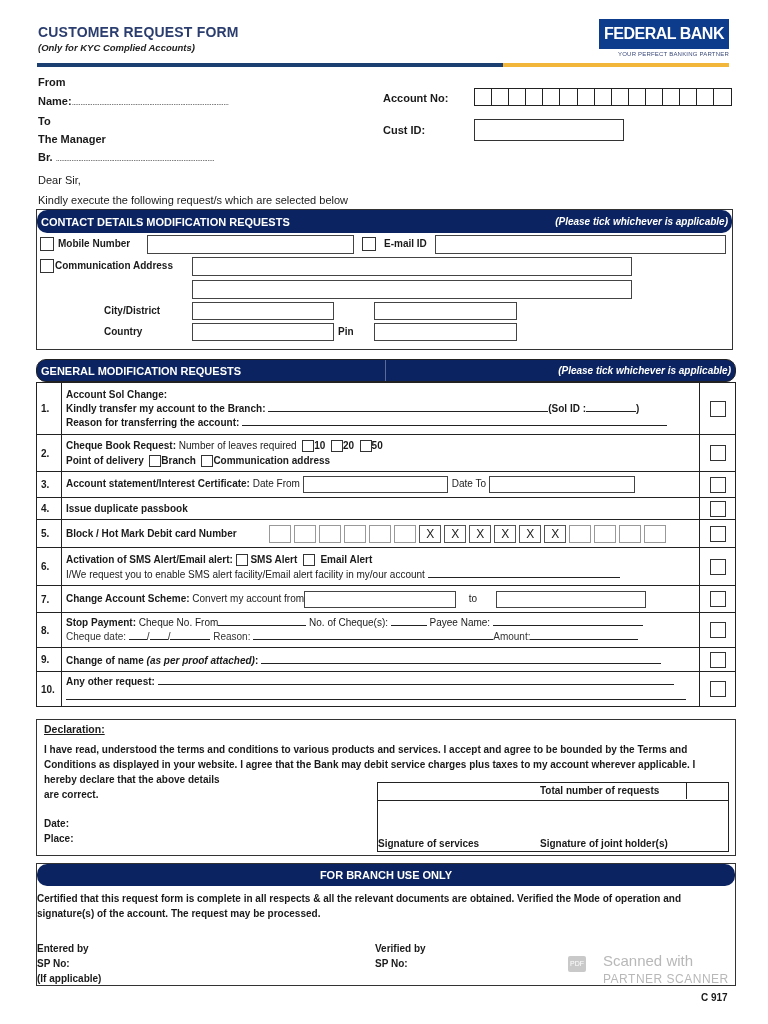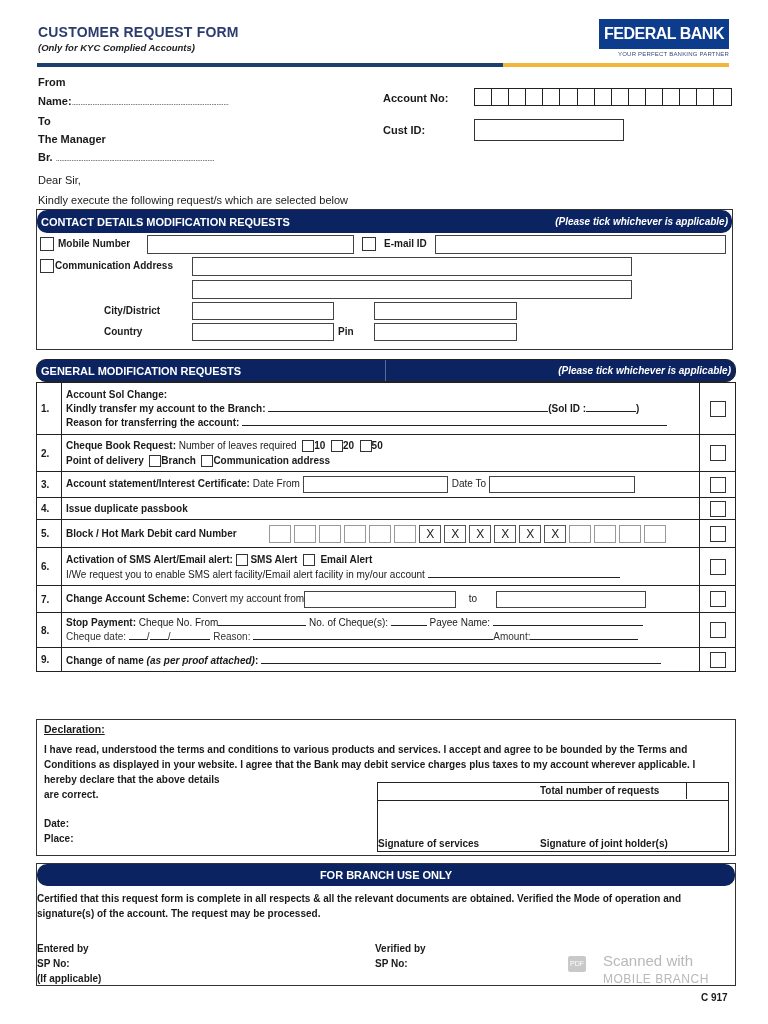--- a/index.html
+++ b/index.html
@@ -221,20 +221,28 @@
       </td>
       <td class="chk"><span class="cb"></span></td>
     </tr>
 
     <tr style="height:24px;">
       <td class="num">9.</td>
       <td><span class="b">Change of name</span> <span class="b" style="font-style:italic;">(as per proof attached)</span><span class="b">:</span> <span class="ul" style="width:400px;"></span></td>
       <td class="chk"><span class="cb"></span></td>
     </tr>
 
+    <tr style="height:35px;">
+      <td class="num">10.</td>
+      <td style="line-height:15px;">
+        <div><span class="b">Any other request:</span> <span class="ul" style="width:516px;"></span></div>
+        <div><span class="ul" style="width:620px;"></span></div>
+      </td>
+      <td class="chk"><span class="cb"></span></td>
+    </tr>
   </tbody>
     </table>
 </div>
 
 <div class="abs section" style="left:36px;top:719px;width:700px;height:137px;">
   <div class="b" style="position:absolute;left:7px;top:3px;font-size:10.5px;text-decoration:underline;">Declaration:</div>
   <div class="b" style="position:absolute;left:7px;top:22px;width:680px;font-size:10px;line-height:15px;">I have read, understood the terms and conditions to various products and services. I accept and agree to be bounded by the Terms and Conditions as displayed in your website. I agree that the Bank may debit service charges plus taxes to my account wherever applicable. I hereby declare that the above details</div>
   <div class="b" style="position:absolute;left:7px;top:69px;font-size:10px;">are correct.</div>
   <div class="b" style="position:absolute;left:7px;top:98px;font-size:10px;">Date:</div>
   <div class="b" style="position:absolute;left:7px;top:113px;font-size:10px;">Place:</div>
@@ -260,15 +268,15 @@
   </div>
   <div class="b" style="position:absolute;left:338px;top:77px;font-size:10px;line-height:15px;">
     <div>Verified by</div>
     <div>SP No:</div>
   </div>
 </div>
 
 <div class="abs wm-icon">PDF</div>
 <div class="abs watermark" style="left:603px;">
   <div>Scanned with</div>
-  <div style="font-size:12px;letter-spacing:0.5px;">MOBILE BRANCH</div>
+  <div style="font-size:12px;letter-spacing:0.5px;">PARTNER SCANNER</div>
 </div>
 <div class="abs b" style="left:701px;top:992px;font-size:10px;">C 917</div>
 
 </body></html>

